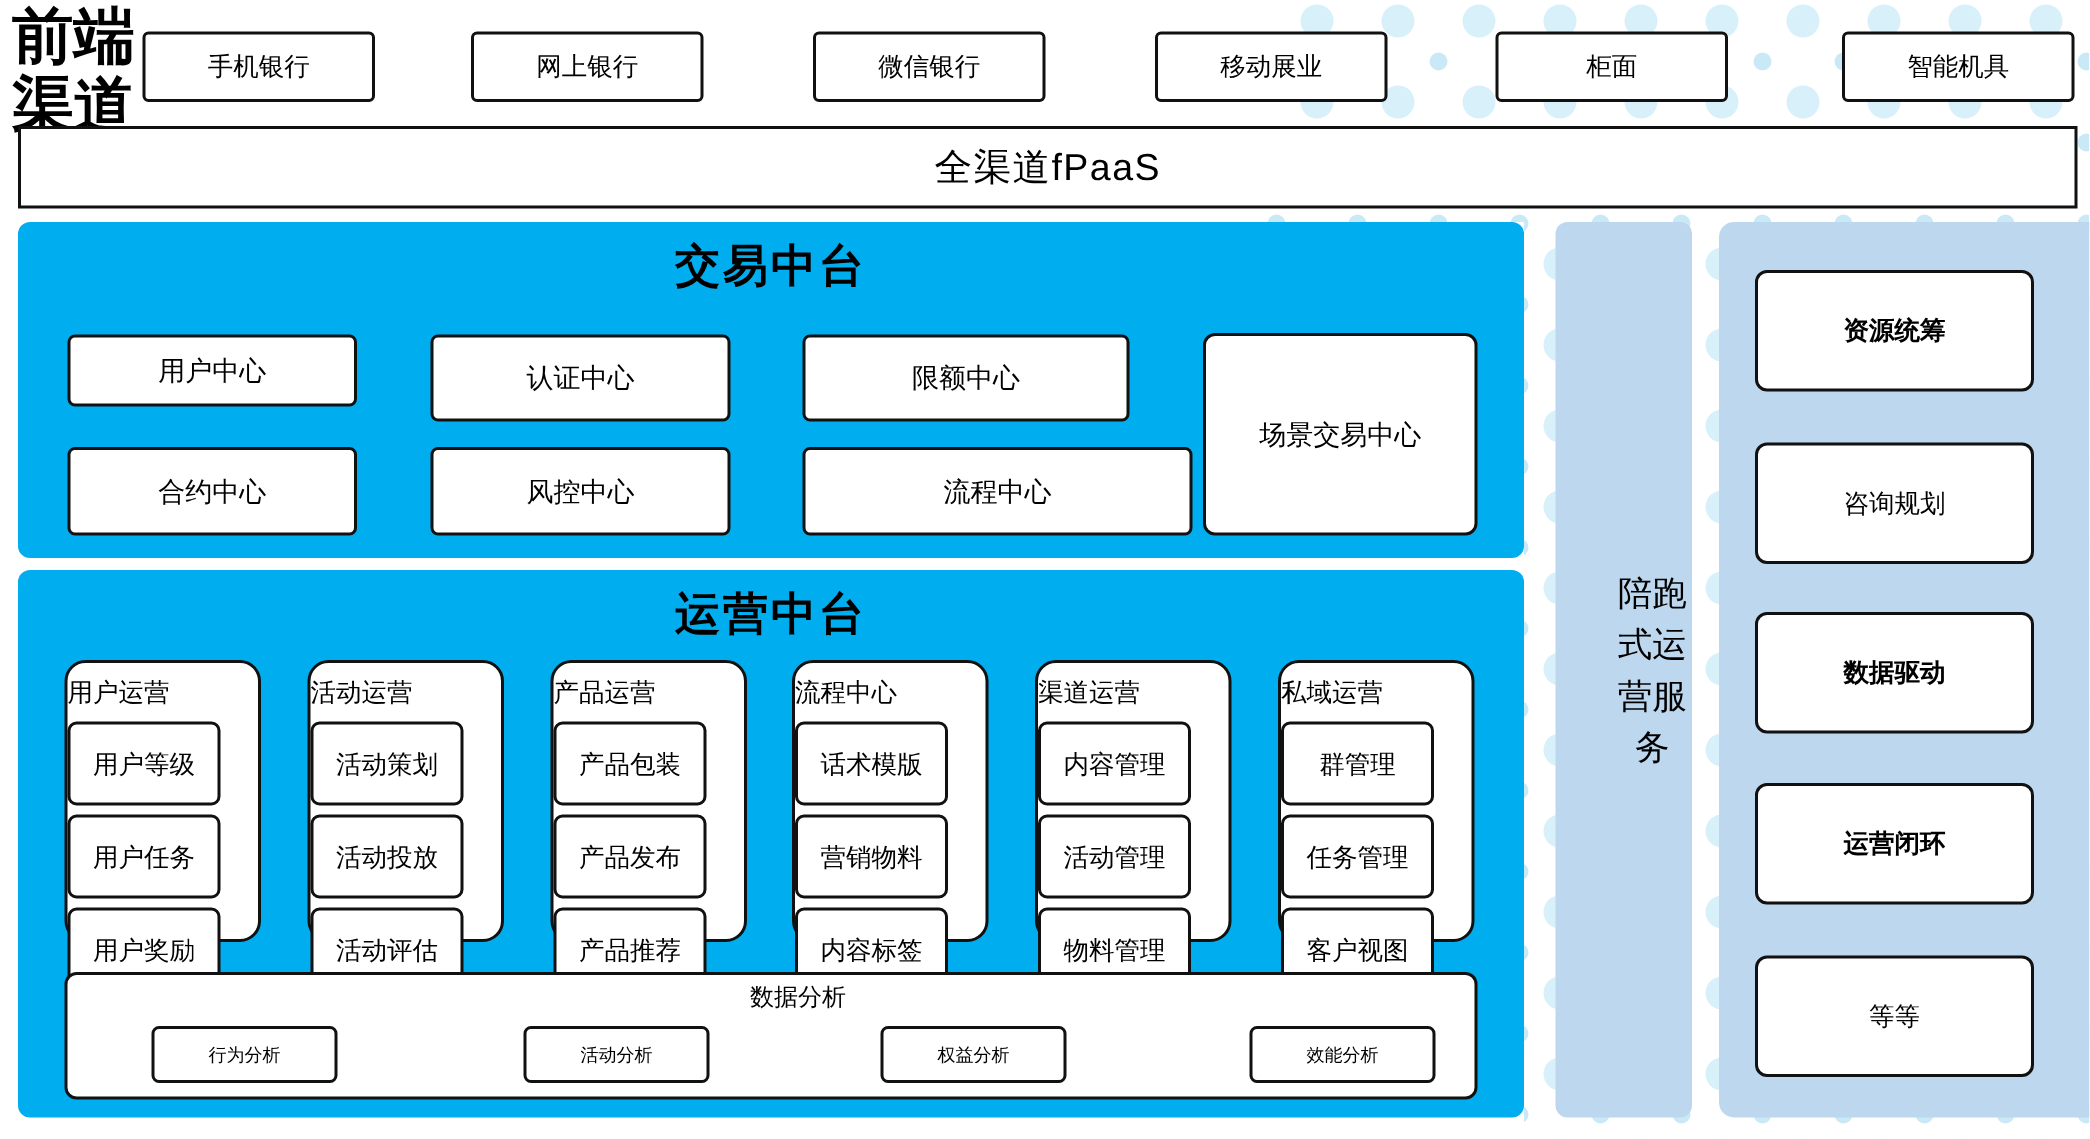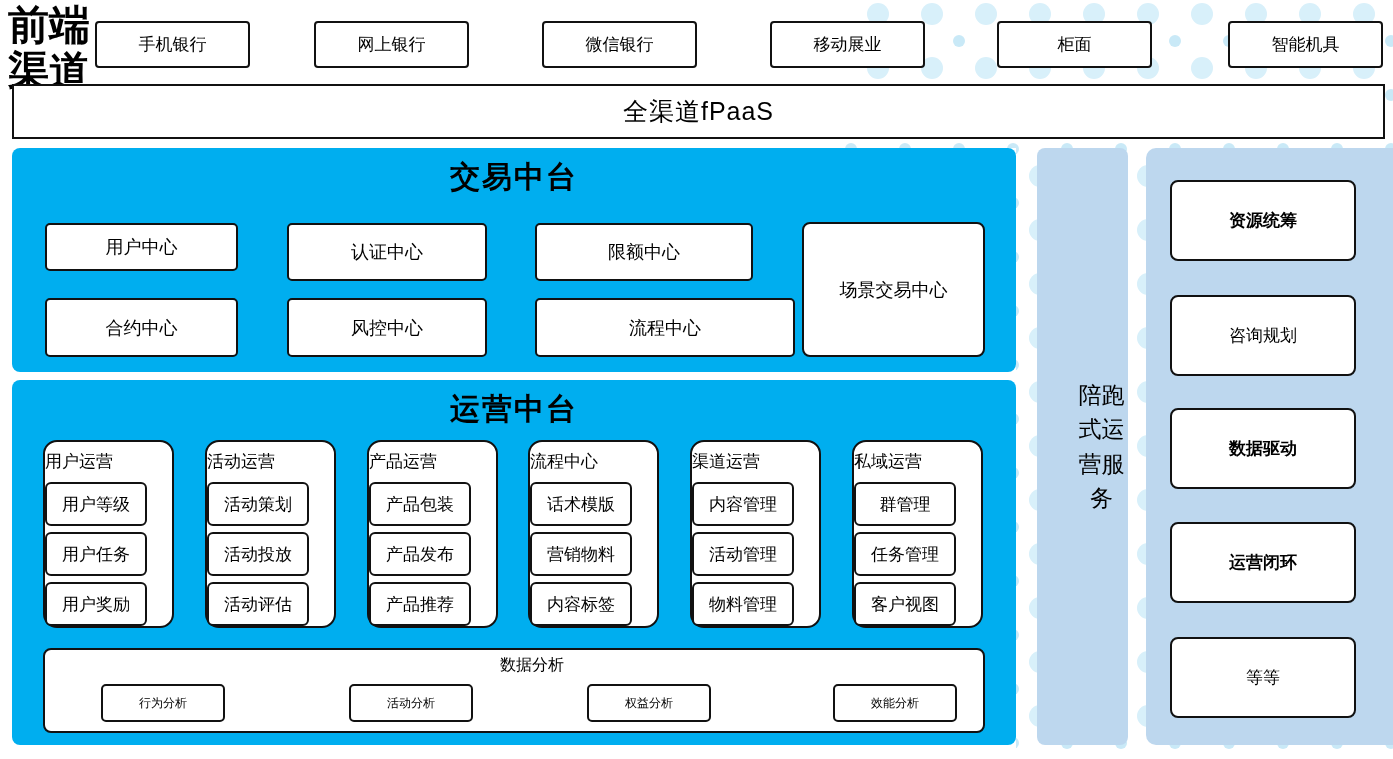--- a/index.html
+++ b/index.html
@@ -47,21 +47,21 @@
 
   
   .grp {
     position:absolute; top:60px; width:131px; height:188px;
     background:#fff; border:2.5px solid #111; border-radius:14px;
     display:flex; flex-direction:column; 
     padding-top:7px;
   }
   .grp-title { font-size:17px; height:30px; line-height:26px; }
   .grp-box {
-    width:102px; height:44px; margin-top:6px; flex:none;
+    width:102px; height:56px; margin-top:6px; flex:none;
     background:#fff; border:2px solid #111; border-radius:6px;
     display:flex; align-items:center; justify-content:center; font-size:17px;
   }
   .grp-box:first-of-type { margin-top:1px; }
 
   .data-analysis {
     position:absolute; left:31px; top:268px; width:942px; height:85px;
     background:#fff; border:2px solid #111; border-radius:8px;padding-left:18px;
   }
   .da-title { position:absolute; top:5px; width:100%; text-align:center; font-size:16px; }

